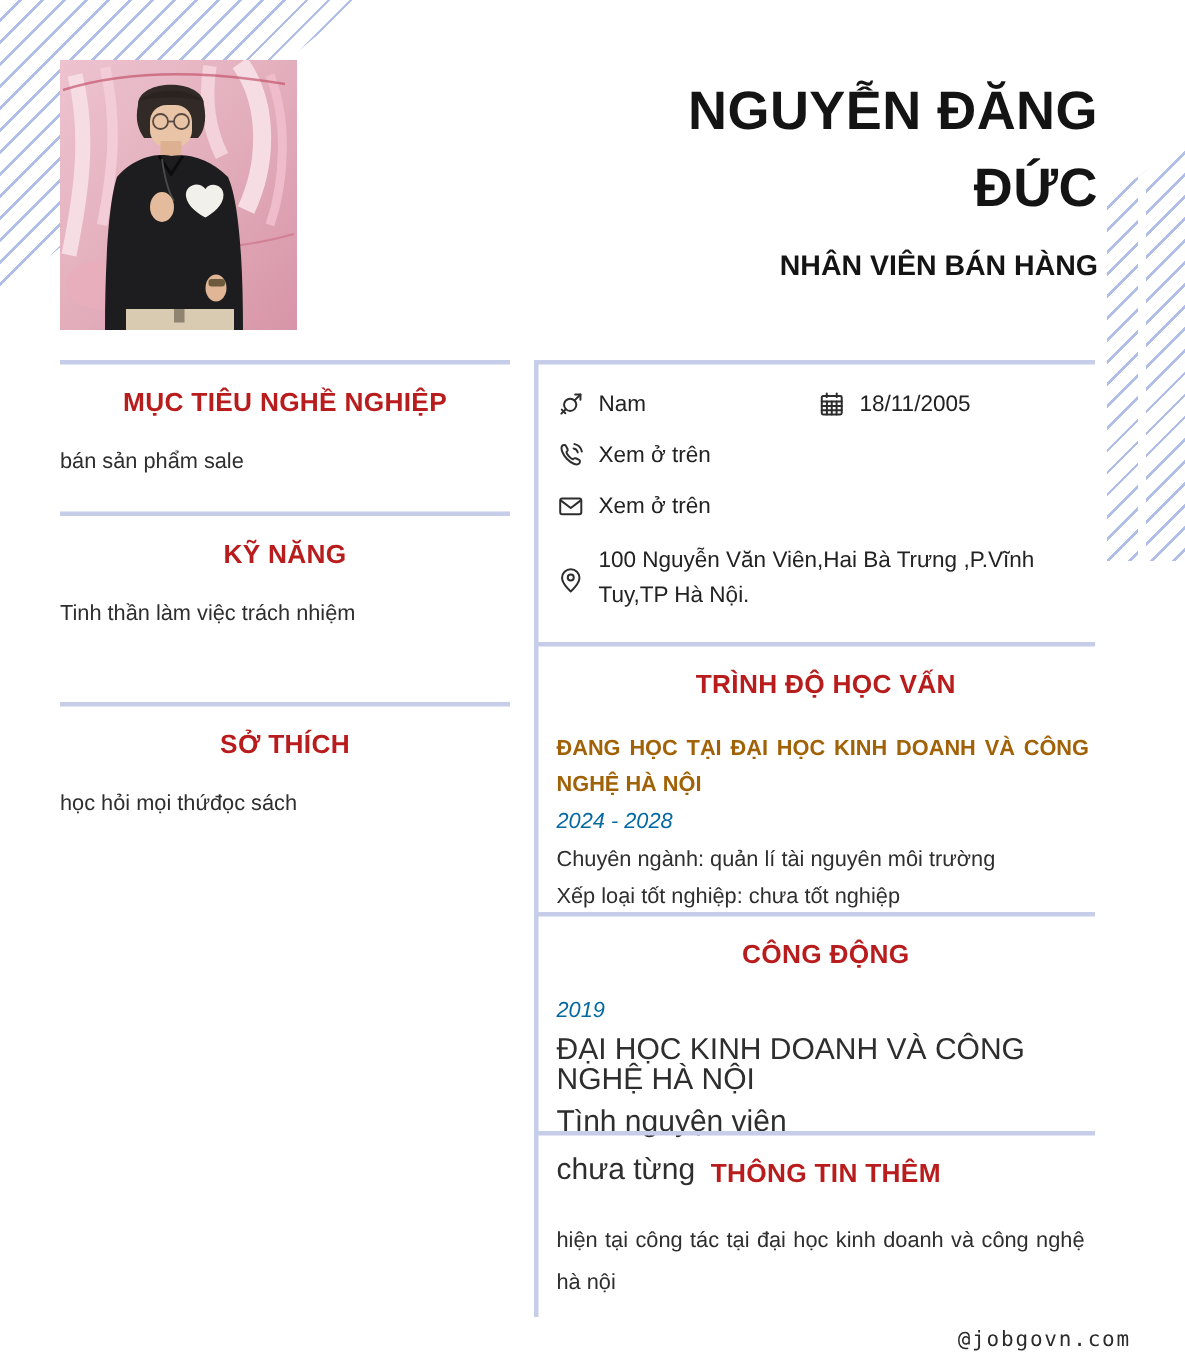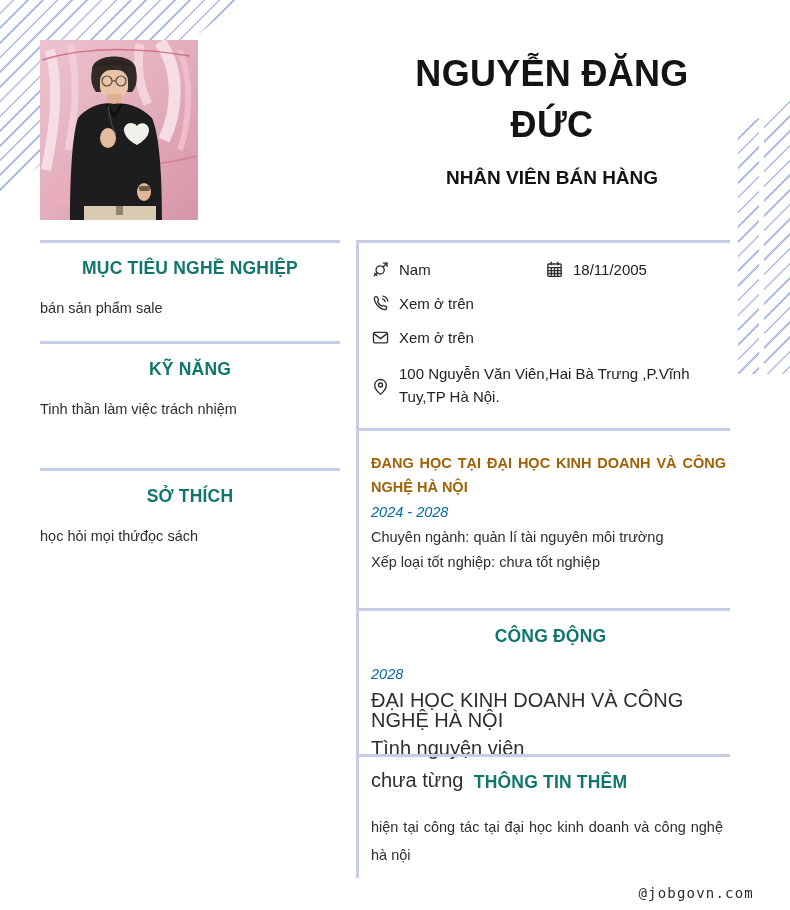--- a/index.html
+++ b/index.html
@@ -16,25 +16,25 @@
   .stripes-r{
     position:absolute;right:0;top:96px;width:52px;height:278px;
     background:
       linear-gradient(90deg, transparent 0 21px, #ffffff 21px 26px, transparent 26px),
       repeating-linear-gradient(135deg, transparent 0 8.6px, #b0bfe8 8.6px 10.4px);
     clip-path:polygon(100% 0,100% 100%,0 100%,0 13%);
   }
   
   .photo{position:absolute;left:40px;top:40px;width:158px;height:180px;}
   
-  .header{position:absolute;left:386px;top:48px;width:332px;text-align:center;}
+  .header{position:absolute;left:400px;top:48px;width:332px;text-align:right;}
   .name{font-size:36px;font-weight:bold;line-height:51px;color:#141414;letter-spacing:0.3px;}
   .jobtitle{font-size:19px;font-weight:bold;margin-top:17px;color:#141414;}
   
-  .sec-title{text-align:center;font-weight:bold;font-size:17.5px;padding-top:15px;color:#0f766e;letter-spacing:0.2px;}
+  .sec-title{text-align:center;font-weight:bold;font-size:17.5px;padding-top:15px;color:#b91c1c;letter-spacing:0.2px;}
   .body-text{font-size:14.5px;color:#2e2e2e;}
   
   .lsec{position:absolute;left:40px;width:300px;border-top:3px solid #c6cde9;}
   .lsec1{top:240px;} .lsec2{top:341px;} .lsec3{top:468px;}
   .lsec .sec-body{margin-top:16px;line-height:27px;}
   
   .divider-v{position:absolute;left:356px;top:240px;width:3px;height:638px;background:#c6cde9;}
   
   .rsec{position:absolute;left:357px;width:373px;border-top:3px solid #c6cde9;box-sizing:border-box;padding:0 0 0 14px;}
   .contact{top:240px;padding-top:17px;}
@@ -200,29 +200,30 @@
             <path d="M10,2.6 c-3.4,0 -6.1,2.7 -6.1,6 c0,4.4 6.1,9.6 6.1,9.6 s6.1,-5.2 6.1,-9.6 c0,-3.3 -2.7,-6 -6.1,-6 Z"></path>
             <circle cx="10" cy="8.4" r="2.1"></circle>
           </svg>
         </span>
         <span class="addr-text">100 Nguyễn Văn Viên,Hai Bà Trưng ,P.Vĩnh Tuy,TP Hà Nội.</span>
       </div>
     </div>
   </div>
 
   <div class="rsec edu">
+    <div class="sec-title">TRÌNH ĐỘ HỌC VẤN</div>
     <div class="edu-school">ĐANG HỌC TẠI ĐẠI HỌC KINH DOANH VÀ CÔNG NGHỆ HÀ NỘI</div>
     <div class="period">2024 - 2028</div>
     <div class="edu-line">Chuyên ngành: quản lí tài nguyên môi trường</div>
     <div class="edu-line">Xếp loại tốt nghiệp: chưa tốt nghiệp</div>
   </div>
 
   <div class="rsec act">
     <div class="sec-title">CÔNG ĐỘNG</div>
-    <div class="period">2028</div>
+    <div class="period">2019</div>
     <div class="act-line">ĐẠI HỌC KINH DOANH VÀ CÔNG NGHỆ HÀ NỘI</div>
     <div class="act-line">Tình nguyện viên</div>
     <div class="act-line act-last">chưa từng</div>
   </div>
 
   <div class="rsec add">
     <div class="sec-title">THÔNG TIN THÊM</div>
     <div class="add-body body-text">hiện tại công tác tại đại học kinh doanh và công nghệ hà nội</div>
   </div>
 

